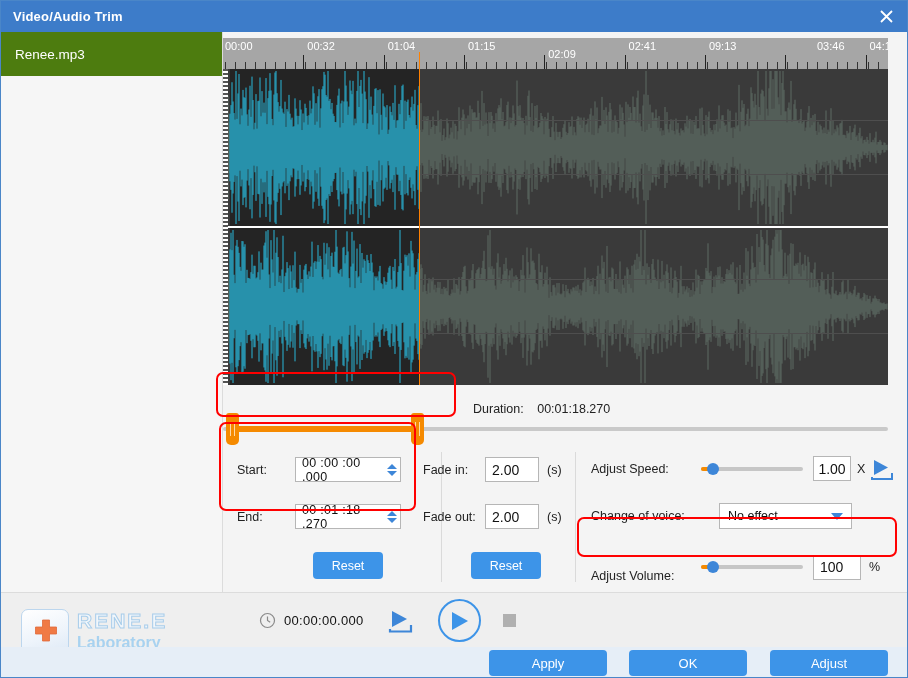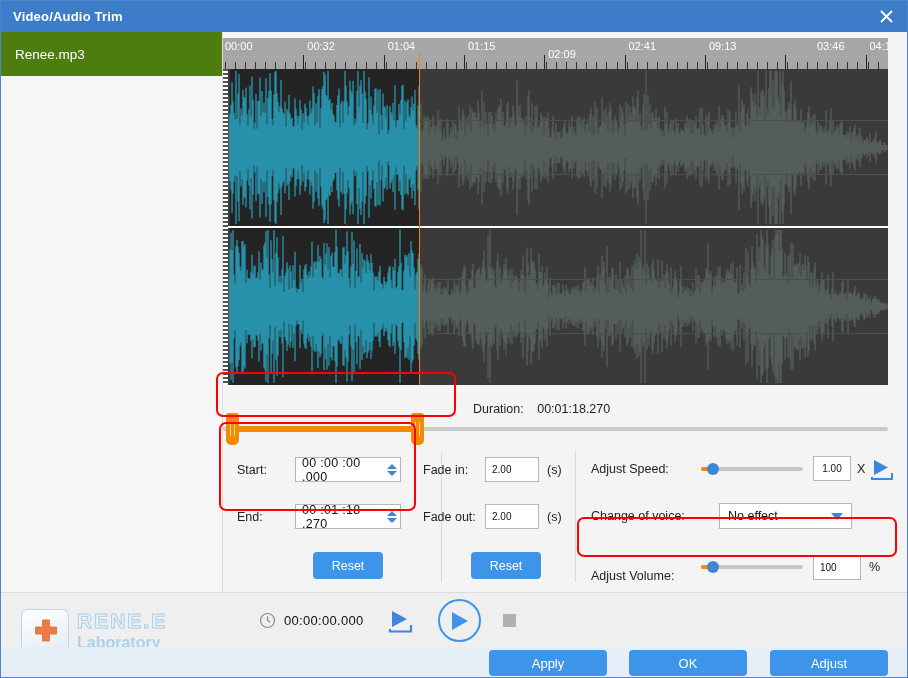--- a/index.html
+++ b/index.html
@@ -167,21 +167,21 @@
   .spin i {
     display: block; width: 0; height: 0; border-left: 5px solid transparent;
     border-right: 5px solid transparent;
   }
   .spin i.up   { border-bottom: 5px solid #3d86d8; }
   .spin i.down { border-top: 5px solid #3d86d8; }
 
   .smallfield {
     width: 54px; height: 25px; border: 1px solid #b6b6b6; background: #fff;
     display: flex; align-items: center; padding-left: 6px;
-    font-size: 10px; color: #111;
+    font-size: 14px; color: #111;
   }
   .unit { font-size: 12.5px; color: #222; margin-left: 8px; }
 
   .btn-reset {
     width: 70px; height: 27px; background: #3d94e8; color: #fff;
     border: none; border-radius: 4px; font-size: 12.5px;
     font-family: "Liberation Sans", sans-serif; cursor: pointer;
   }
 
   .slider { position: relative; width: 102px; height: 16px; cursor: pointer; }

